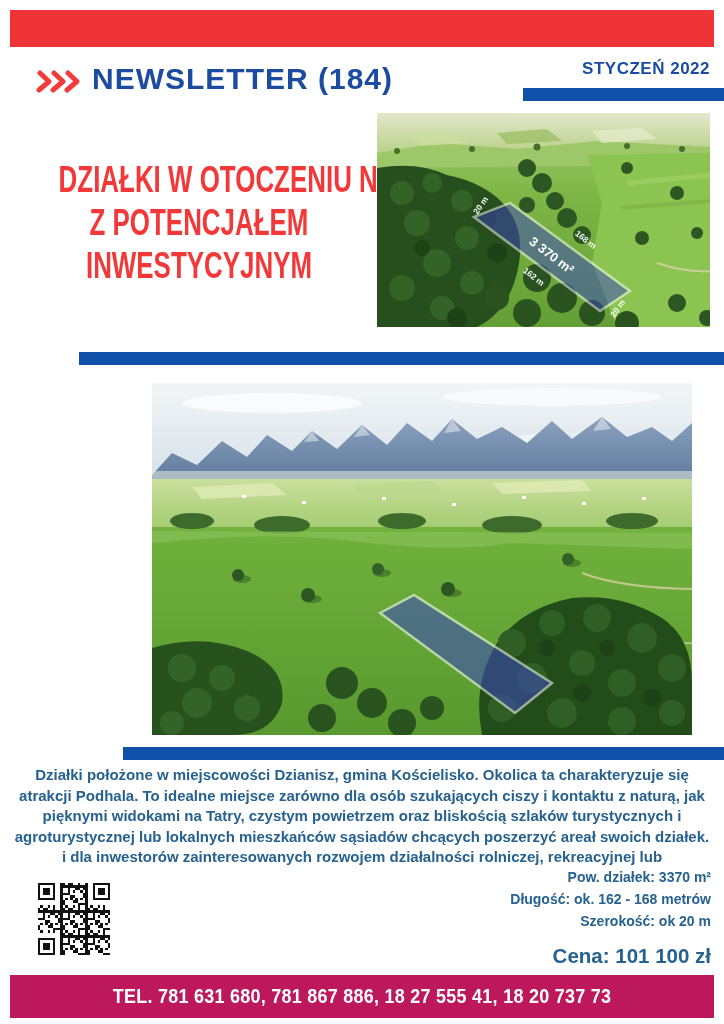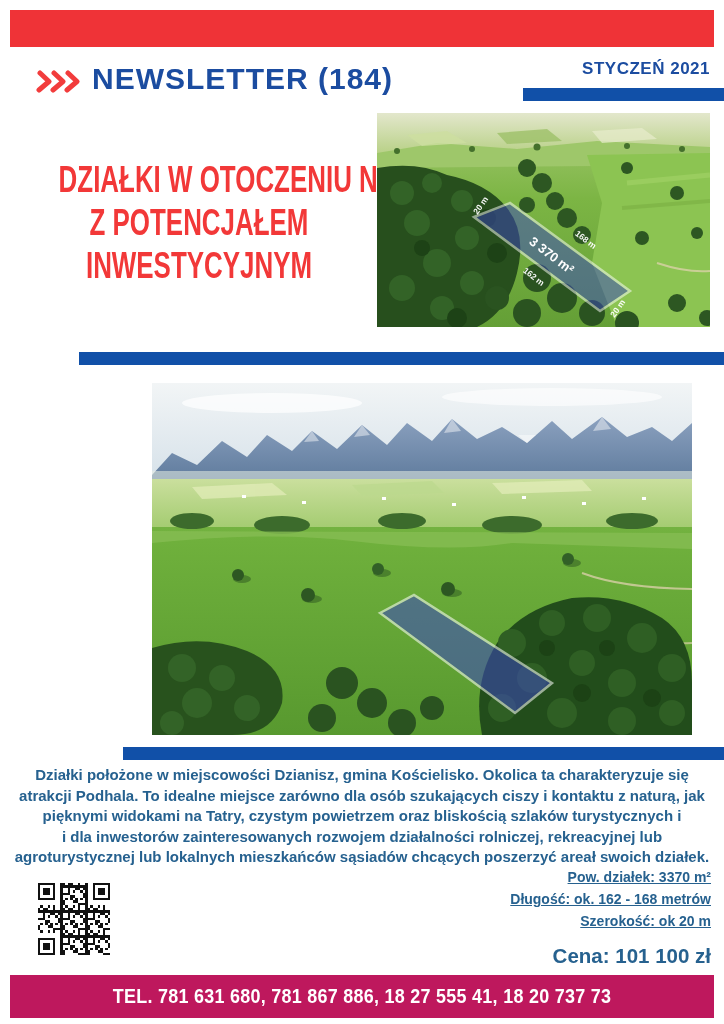--- a/index.html
+++ b/index.html
@@ -28,21 +28,21 @@
   .divider-1{left:79px;top:352px;width:645px;}
   .divider-2{left:123px;top:747px;width:601px;}
 
   .paragraph{position:absolute;left:0;top:765px;width:724px;text-align:center;
              color:#26618F;font-weight:bold;font-size:15px;line-height:20.5px;}
   .p-line{white-space:nowrap;}
 
   .qr{position:absolute;left:38px;top:883px;width:72px;height:72px;}
 
   .details{position:absolute;right:13px;top:866px;text-align:right;color:#26618F;
-           font-weight:bold;font-size:14px;line-height:22px;text-decoration:underline;}
+           font-weight:bold;font-size:14px;line-height:22px;}
   .price{position:absolute;right:13px;top:944px;color:#26618F;font-weight:bold;font-size:20.5px;}
 
   .footer-bar{position:absolute;left:10px;top:975px;width:704px;height:43px;background:#be185d;
               display:flex;align-items:center;justify-content:center;}
   .footer-text{color:#ffffff;font-weight:bold;font-size:19.5px;white-space:nowrap;
                transform:scaleX(0.92);letter-spacing:.3px;}
 
   .plot-label-big{fill:#ffffff;font-weight:bold;font-size:13px;text-anchor:middle;}
   .plot-label-sm{fill:#ffffff;font-weight:bold;font-size:8.5px;text-anchor:middle;opacity:.95;}
 </style>
@@ -56,21 +56,21 @@
   <svg class="chevrons" viewBox="0 0 46 23">
     <g fill="none" stroke="#F23C3C" stroke-width="5" stroke-linecap="round" stroke-linejoin="round">
       <path d="M4 3 L13 11.5 L3 20"></path>
       <path d="M18 3 L27 11.5 L17 20"></path>
       <path d="M32 3 L41 11.5 L31 20"></path>
     </g>
   </svg>
 
   <h1 class="title">NEWSLETTER (184)</h1>
 
-  <div class="date">STYCZEŃ 2021</div>
+  <div class="date">STYCZEŃ 2022</div>
   <div class="date-underline"></div>
 
   <div class="headline">
     <div class="hl-line">DZIAŁKI W OTOCZENIU NATURY,</div>
     <div class="hl-line">Z POTENCJAŁEM</div>
     <div class="hl-line">INWESTYCYJNYM</div>
   </div>
 
   <div class="photo photo-top">
     <svg width="333" height="214" viewBox="0 0 333 214">
@@ -276,22 +276,22 @@
       <polygon points="228,230 262,212 400,300 363,330" fill="#3D47C0" opacity=".55" stroke="#ffffff" stroke-width="2.5"></polygon>
     </svg>
   </div>
 
   <div class="divider divider-2"></div>
 
   <div class="paragraph">
     <div class="p-line">Działki położone w miejscowości Dzianisz, gmina Kościelisko. Okolica ta charakteryzuje się</div>
     <div class="p-line">atrakcji Podhala. To idealne miejsce zarówno dla osób szukających ciszy i kontaktu z naturą, jak</div>
     <div class="p-line">pięknymi widokami na Tatry, czystym powietrzem oraz bliskością szlaków turystycznych i</div>
+    <div class="p-line">agroturystycznej lub lokalnych mieszkańców sąsiadów chcących poszerzyć areał swoich działek.</div>
     <div class="p-line">i dla inwestorów zainteresowanych rozwojem działalności rolniczej, rekreacyjnej lub</div>
-    <div class="p-line">agroturystycznej lub lokalnych mieszkańców sąsiadów chcących poszerzyć areał swoich działek.</div>
   </div>
 
   <svg class="qr" viewBox="0 0 29 29" shape-rendering="crispEdges">
     <rect width="29" height="29" fill="#ffffff"></rect>
     <g fill="#111111">
       <rect x="0" y="0" width="7" height="7"></rect>
         <rect x="22" y="0" width="7" height="7"></rect>
         <rect x="0" y="22" width="7" height="7"></rect>
     </g>
     <g fill="#ffffff">

